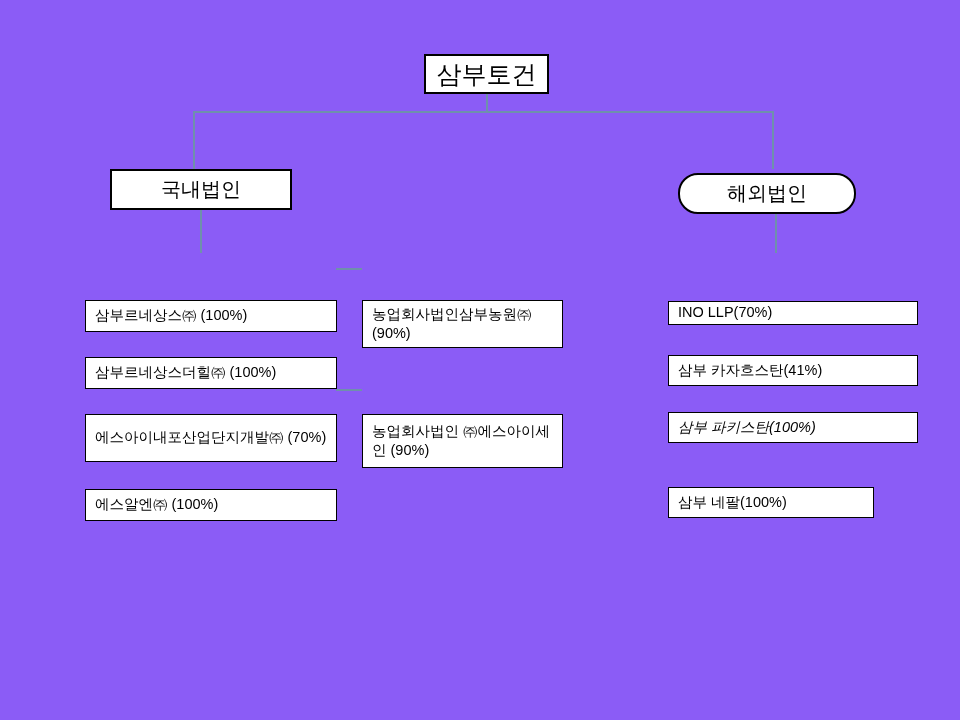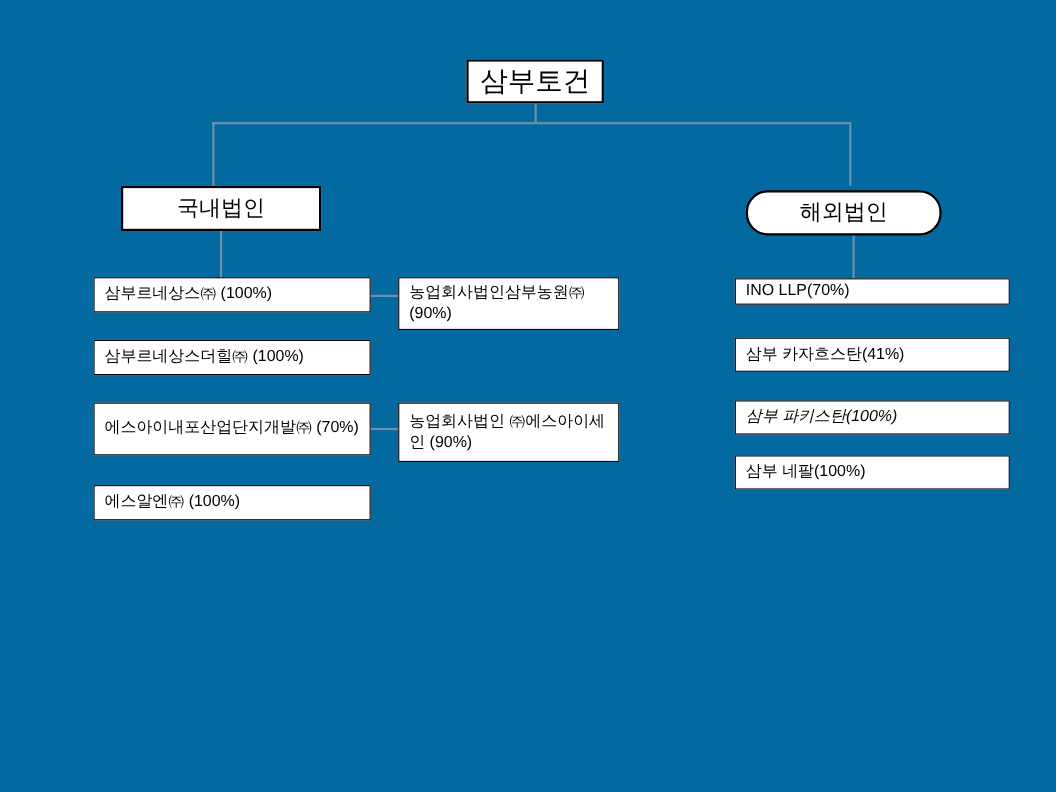--- a/index.html
+++ b/index.html
@@ -8,21 +8,21 @@
     padding: 0;
     background: #ffffff;
   }
   body {
     font-family: "Liberation Sans", "DejaVu Sans", sans-serif;
   }
   #chart-canvas {
     position: relative;
     width: 960px;
     height: 720px;
-    background: #0369a1;
+    background: #8b5cf6;
     overflow: hidden;
   }
 
   
   .node {
     position: absolute;
     box-sizing: border-box;
     background: #ffffff;
     border: 2px solid #000000;
     display: flex;
@@ -46,20 +46,21 @@
     font-size: 25px;
   }
   .node.level-2 .node-label {
     font-size: 20px;
   }
 
   .node.leaf {
     border-width: 1.6px;
     padding: 4px 9px;
     align-items: center;
+    margin-top: 48px;
   }
   .node.leaf .node-label {
     font-size: 14.5px;
     text-align: left;
     line-height: 1.33;
   }
 
   
   .conn {
     position: absolute;
@@ -126,17 +127,17 @@
   </div>
 
   <div class="node leaf" style="left:668px; top:307px; width:250px; height:31px;">
     <span class="node-label">삼부 카자흐스탄(41%)</span>
   </div>
 
   <div class="node leaf" style="left:668px; top:364px; width:250px; height:31px;font-style:italic;">
     <span class="node-label">삼부 파키스탄(100%)</span>
   </div>
 
-  <div class="node leaf" style="left:668px; top:414px; width:250px; height:31px;">
+  <div class="node leaf" style="left:668px; top:439px; width:206px; height:31px;">
     <span class="node-label">삼부 네팔(100%)</span>
   </div>
 
 </div>
 
 </body></html>

